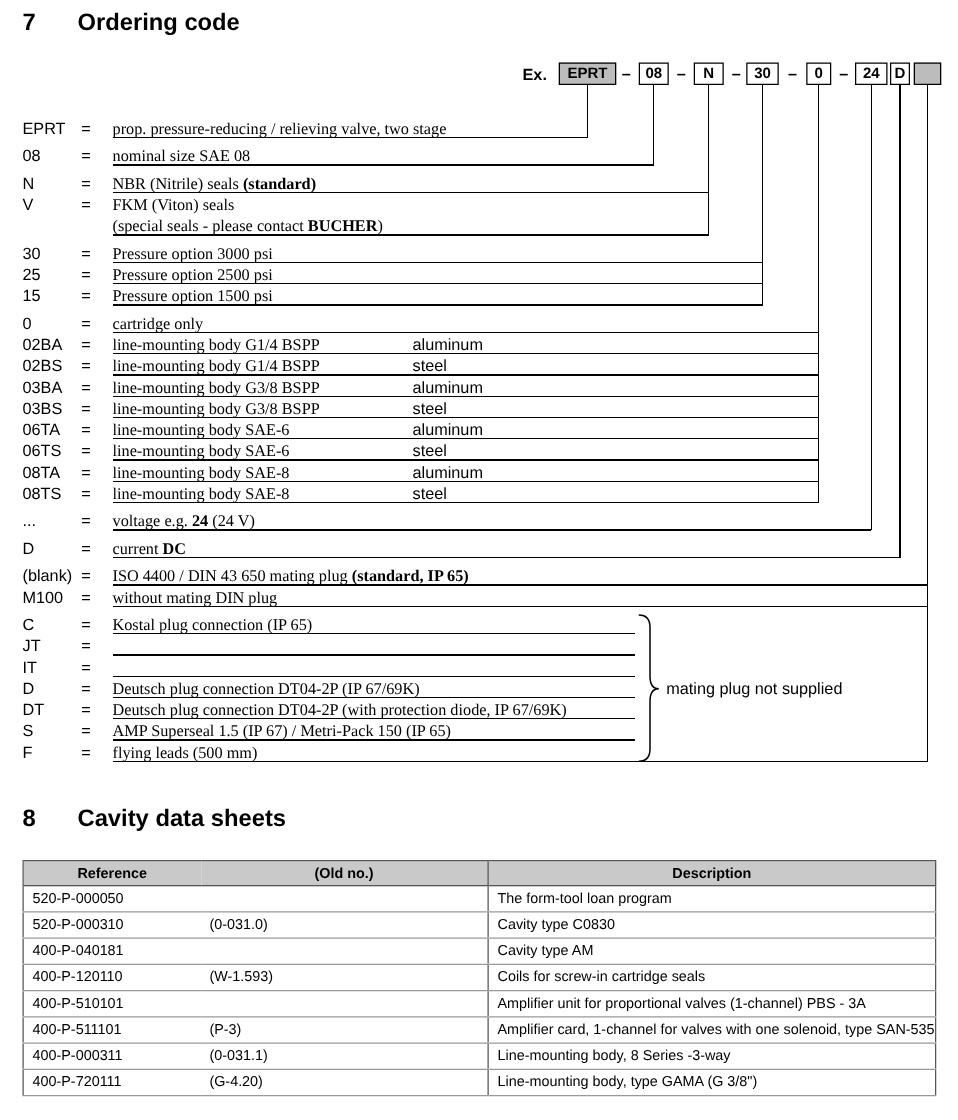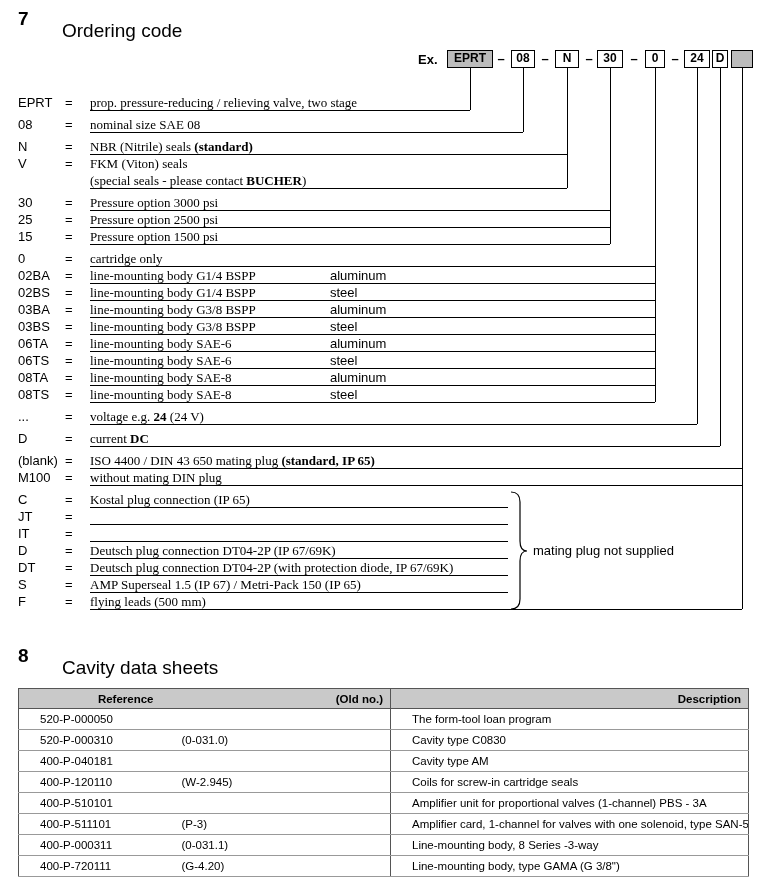--- a/index.html
+++ b/index.html
@@ -6,21 +6,21 @@
   html,body { width:766px; height:896px; }
   body {
     background:#ffffff;
     color:#000;
     font-family:"Liberation Sans", sans-serif;
     position:relative;
     overflow:hidden;
   }
   .heading { position:absolute; left:18px; height:24px; }
   .h-num { position:absolute; left:0; font-size:19px; font-weight:bold; }
-  .h-title { position:absolute; left:44px; font-size:19px; font-weight:normal; white-space:nowrap;margin-top:12px; }
+  .h-title { position:absolute; left:44px; font-size:19px; font-weight:bold; white-space:nowrap; }
 
   .ex-label { position:absolute; left:418px; top:52px; font-size:13px; font-weight:bold; }
   .box {
     position:absolute; top:50px; height:18px;
     border:1.5px solid #000; background:#fff;
     font-size:12px; font-weight:bold; text-align:center; line-height:15px;
   }
   .box.gray { background:#bcbcbc; }
   .dash { position:absolute; top:50px; width:12px; height:18px; font-size:13px; font-weight:bold; text-align:center; line-height:17px; }
 
@@ -32,25 +32,25 @@
 
   svg.lines { position:absolute; left:0; top:0; pointer-events:none; }
   .brace-label { position:absolute; left:533px; top:543px; font-size:13px; white-space:nowrap; }
 
   table.rds {
     position:absolute; left:18px; top:688px; width:731px;
     border-collapse:collapse; font-size:11.5px; table-layout:fixed;
     border:1px solid #555;
   }
   table.rds th {
-    background:#c9c9c9; font-weight:bold; text-align:right;
+    background:#c9c9c9; font-weight:bold; text-align:center;
     height:20px; padding:2px 7px; border-bottom:1px solid #555; border-top:1px solid #555;
   }
   table.rds td {
-    height:21px; padding:2px 21px;
+    height:21px; padding:2px 7px;
     border-bottom:1px solid #999;
     overflow:hidden; white-space:nowrap;
   }
   table.rds .desc-col { border-left:1px solid #555; }
 </style>
 </head>
 <body>
 
 <div class="heading" style="top:8px">
   <span class="h-num">7</span>
@@ -312,21 +312,21 @@
         <td>(0-031.0)</td>
         <td class="desc-col">Cavity type C0830</td>
       </tr>
     <tr>
         <td>400-P-040181</td>
         <td></td>
         <td class="desc-col">Cavity type AM</td>
       </tr>
     <tr>
         <td>400-P-120110</td>
-        <td>(W-2.945)</td>
+        <td>(W-1.593)</td>
         <td class="desc-col">Coils for screw-in cartridge seals</td>
       </tr>
     <tr>
         <td>400-P-510101</td>
         <td></td>
         <td class="desc-col">Amplifier unit for proportional valves (1-channel) PBS - 3A</td>
       </tr>
     <tr>
         <td>400-P-511101</td>
         <td>(P-3)</td>

